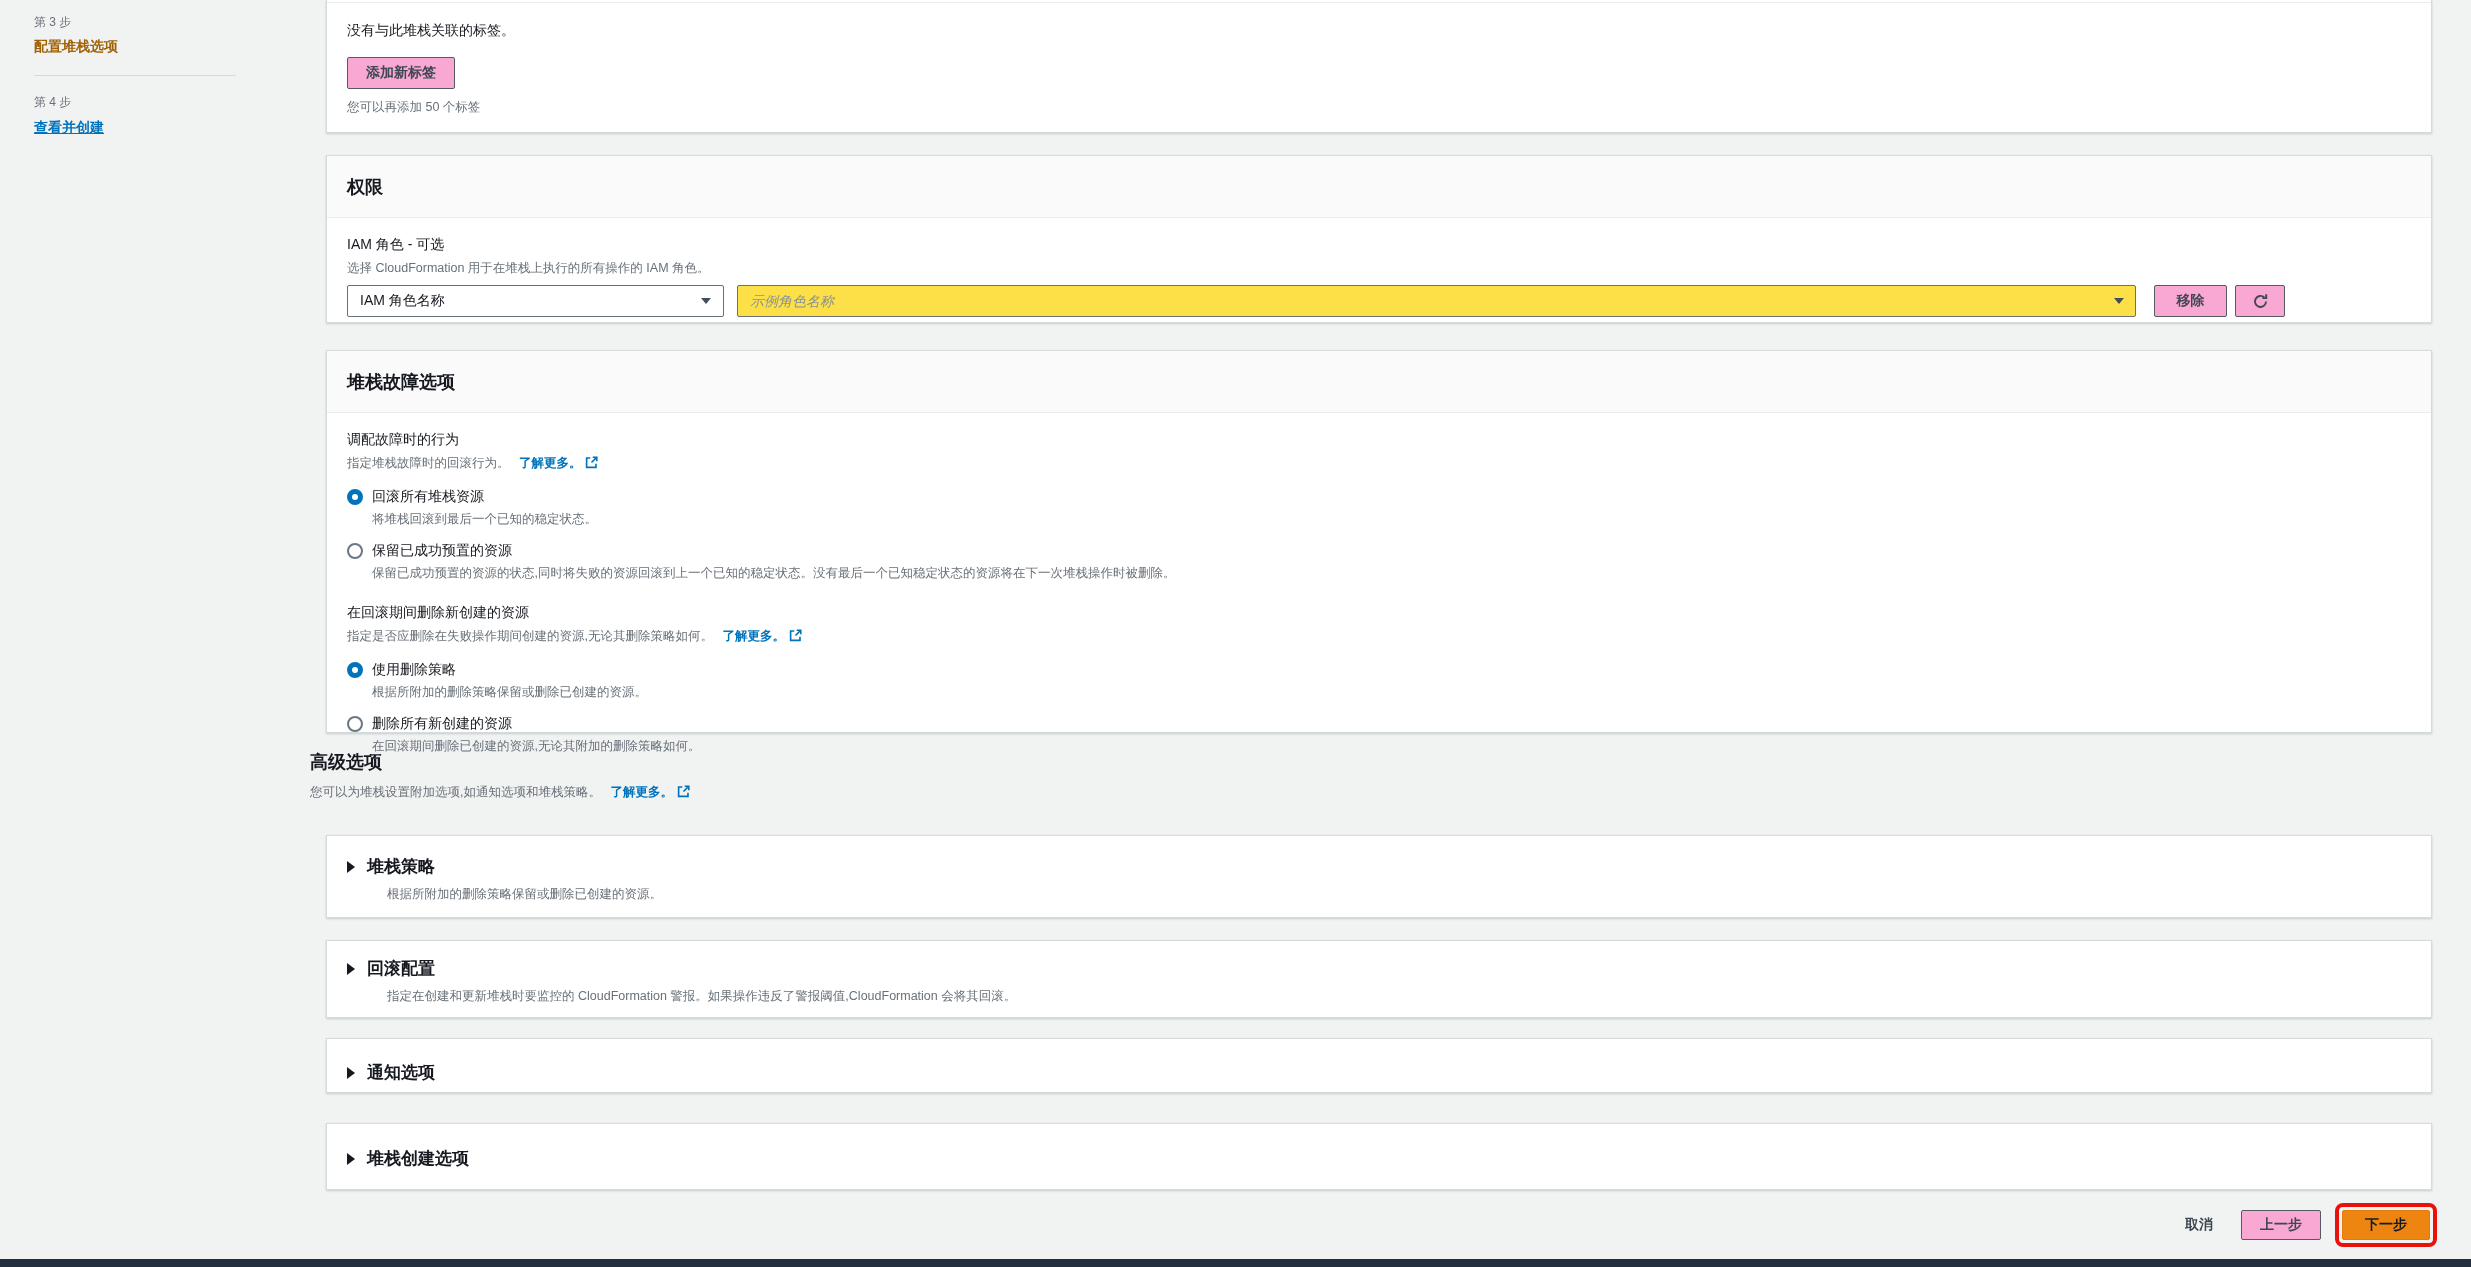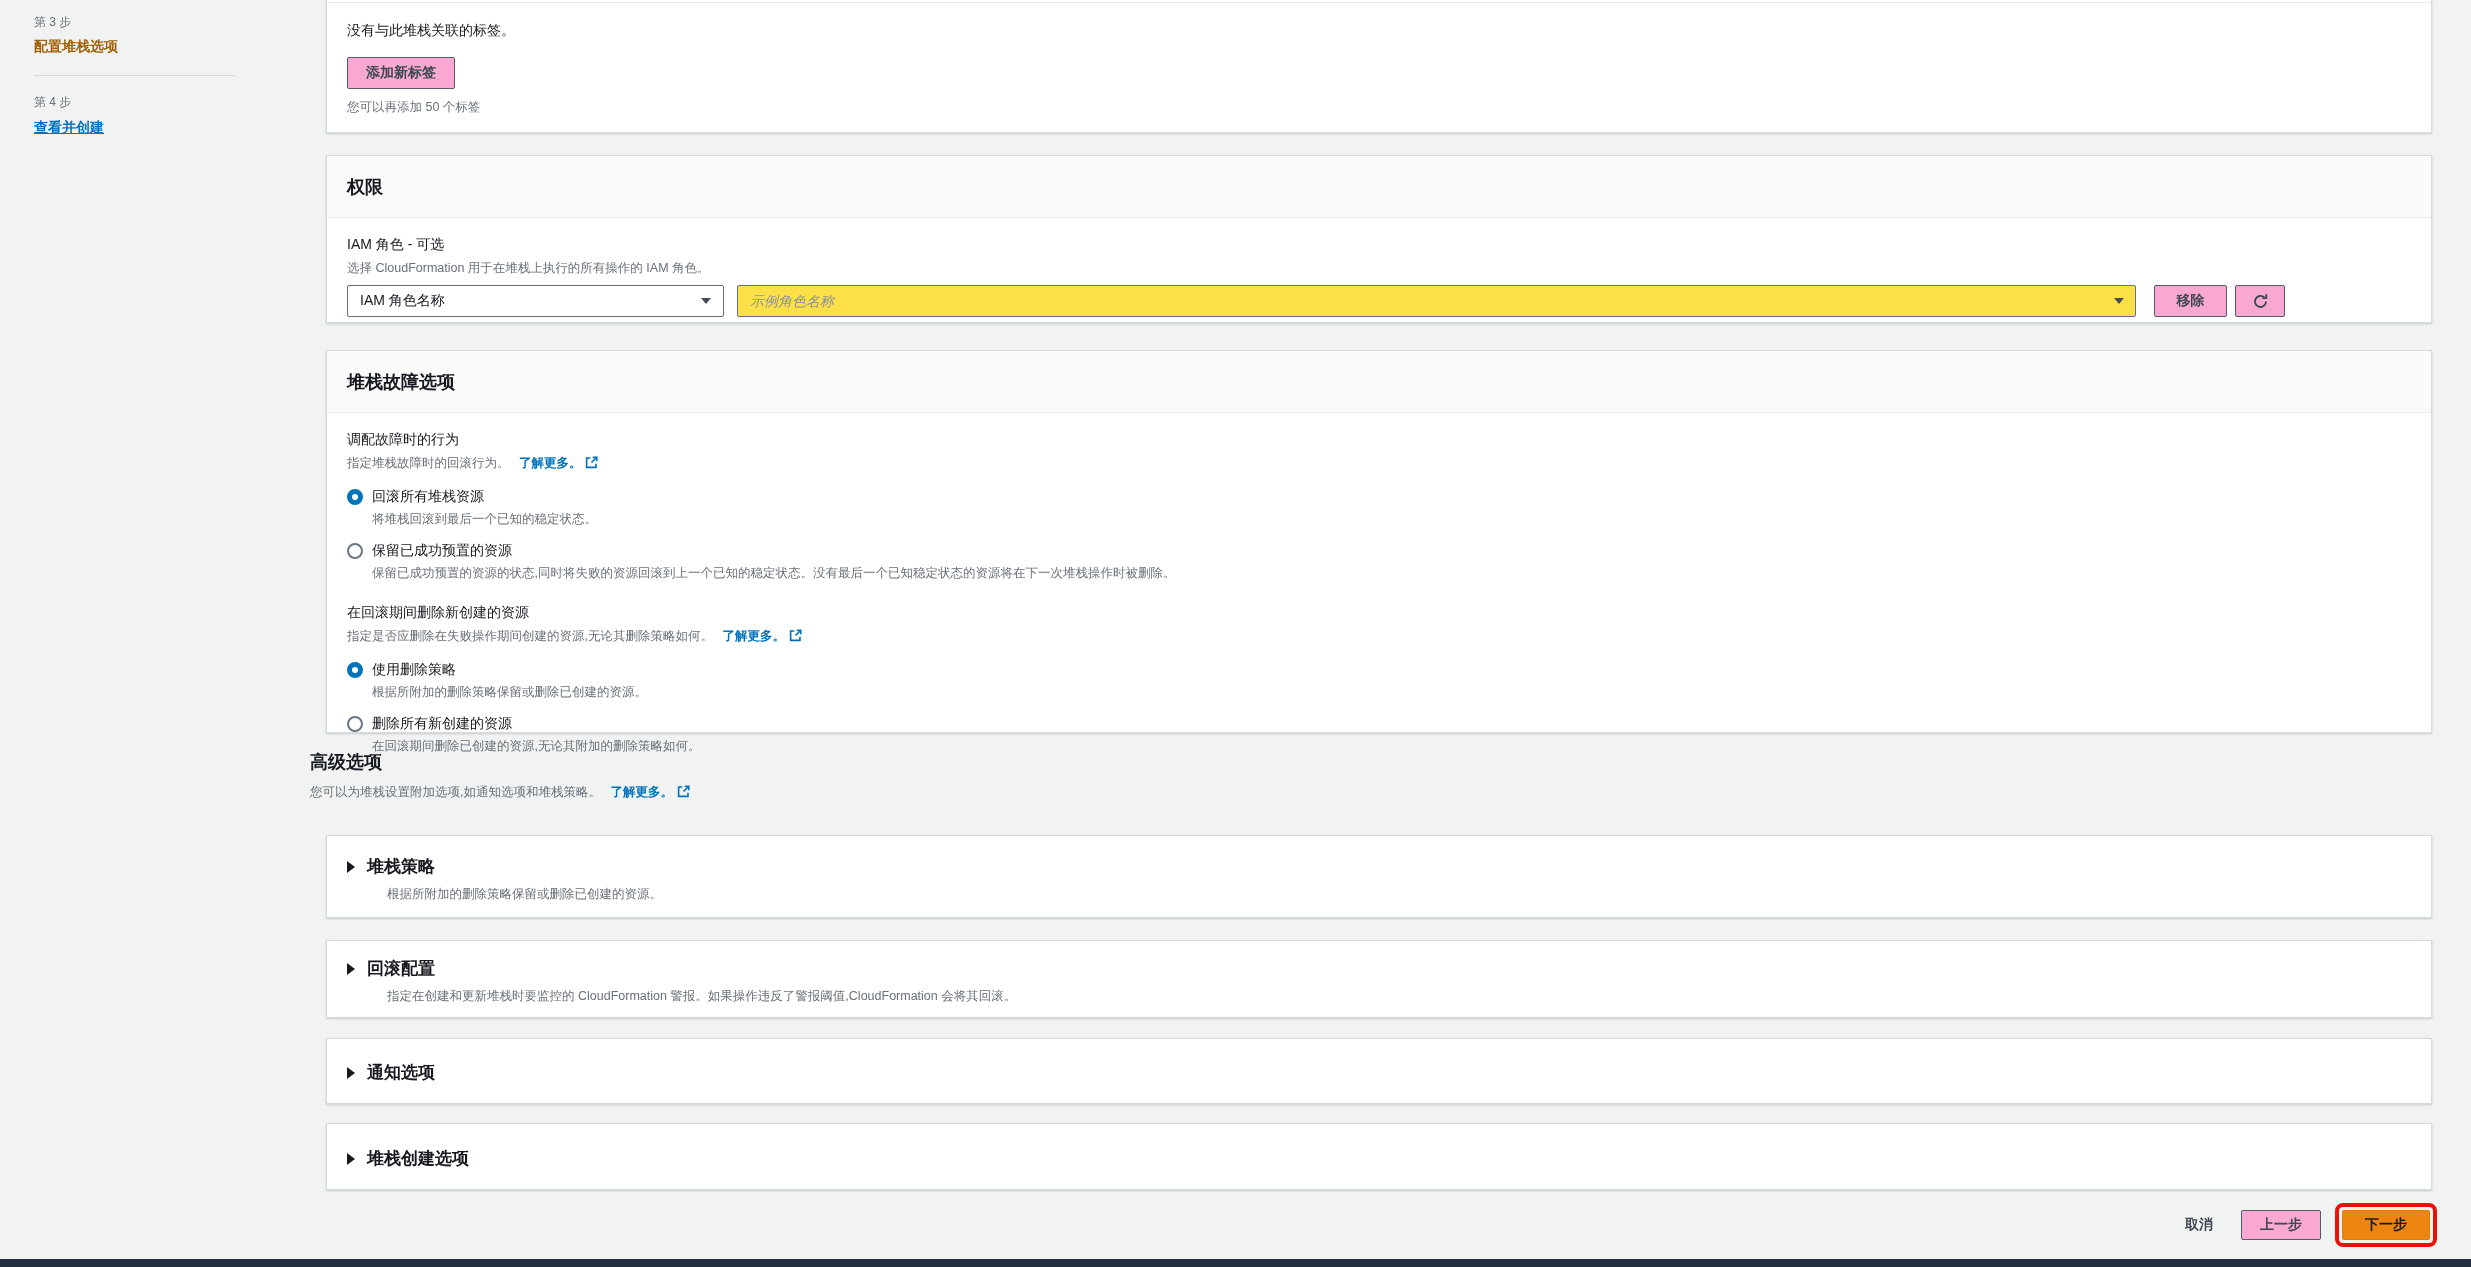--- a/index.html
+++ b/index.html
@@ -258,21 +258,21 @@
     <section class="card" style="top:940px; height:78px;">
       <div style="padding:16px 20px;">
         <div class="expander-title-row">
           <span class="tri-right"></span>
           <span class="expander-title">回滚配置</span>
         </div>
         <div class="expander-desc">指定在创建和更新堆栈时要监控的 CloudFormation 警报。如果操作违反了警报阈值,CloudFormation 会将其回滚。</div>
       </div>
     </section>
 
-    <section class="card" style="top:1038px; height:66px;">
+    <section class="card" style="top:1038px; height:55px;">
       <div style="padding:22px 20px;">
         <div class="expander-title-row">
           <span class="tri-right"></span>
           <span class="expander-title">通知选项</span>
         </div>
       </div>
     </section>
 
     <section class="card" style="top:1123px; height:67px;">
       <div style="padding:23px 20px;">

